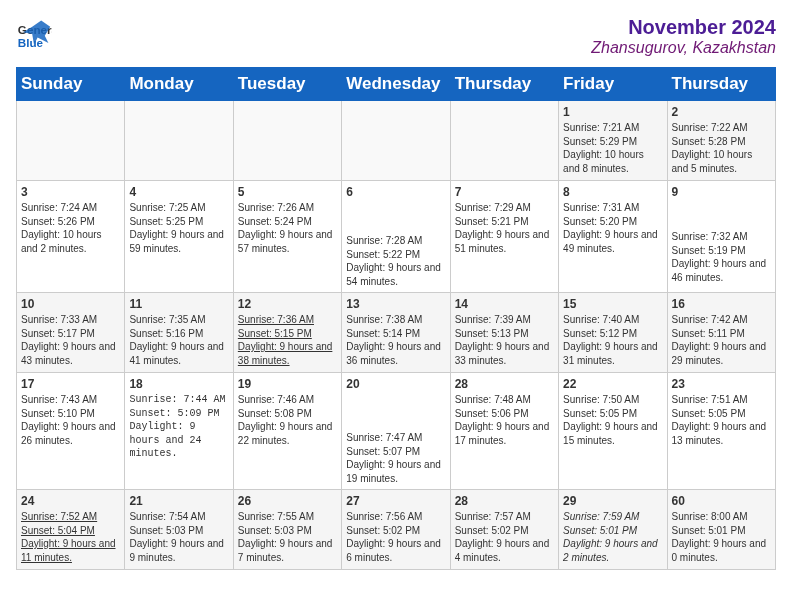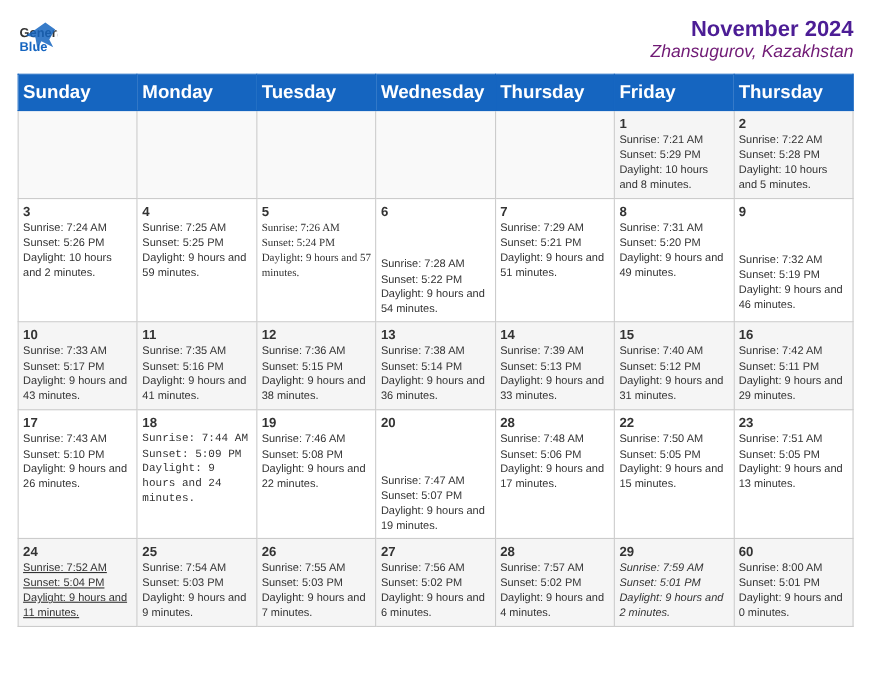--- a/index.html
+++ b/index.html
@@ -140,21 +140,21 @@
 Daylight: 10 hours and 2 minutes.</div>
         </td>
         <td>
           <span class="day-number">4</span>
           <div class="day-info" style="white-space: pre-line;">Sunrise: 7:25 AM
 Sunset: 5:25 PM
 Daylight: 9 hours and 59 minutes.</div>
         </td>
         <td>
           <span class="day-number">5</span>
-          <div class="day-info" style="white-space: pre-line; font-family: Liberation Serif, serif;">Sunrise: 7:26 AM
+          <div class="day-info" style="white-space: pre-line;">Sunrise: 7:26 AM
 Sunset: 5:24 PM
 Daylight: 9 hours and 57 minutes.</div>
         </td>
         <td>
           <span class="day-number">6</span>
           <div class="day-info" style="white-space: pre-line; margin-top: 35px;">Sunrise: 7:28 AM
 Sunset: 5:22 PM
 Daylight: 9 hours and 54 minutes.</div>
         </td>
         <td>
@@ -184,21 +184,21 @@
 Daylight: 9 hours and 43 minutes.</div>
         </td>
         <td>
           <span class="day-number">11</span>
           <div class="day-info" style="white-space: pre-line;">Sunrise: 7:35 AM
 Sunset: 5:16 PM
 Daylight: 9 hours and 41 minutes.</div>
         </td>
         <td>
           <span class="day-number">12</span>
-          <div class="day-info" style="white-space: pre-line;">Sunrise: 7:36 AM
+          <div class="day-info" style="white-space: pre-line; text-decoration: underline;">Sunrise: 7:36 AM
 Sunset: 5:15 PM
 Daylight: 9 hours and 38 minutes.</div>
         </td>
         <td>
           <span class="day-number">13</span>
           <div class="day-info" style="white-space: pre-line;">Sunrise: 7:38 AM
 Sunset: 5:14 PM
 Daylight: 9 hours and 36 minutes.</div>
         </td>
         <td>
@@ -265,21 +265,21 @@
         </td>
       </tr>
       <tr>
         <td>
           <span class="day-number">24</span>
           <div class="day-info" style="white-space: pre-line; text-decoration: underline;">Sunrise: 7:52 AM
 Sunset: 5:04 PM
 Daylight: 9 hours and 11 minutes.</div>
         </td>
         <td>
-          <span class="day-number">25</span>
+          <span class="day-number">21</span>
           <div class="day-info" style="white-space: pre-line;">Sunrise: 7:54 AM
 Sunset: 5:03 PM
 Daylight: 9 hours and 9 minutes.</div>
         </td>
         <td>
           <span class="day-number">26</span>
           <div class="day-info" style="white-space: pre-line;">Sunrise: 7:55 AM
 Sunset: 5:03 PM
 Daylight: 9 hours and 7 minutes.</div>
         </td>

